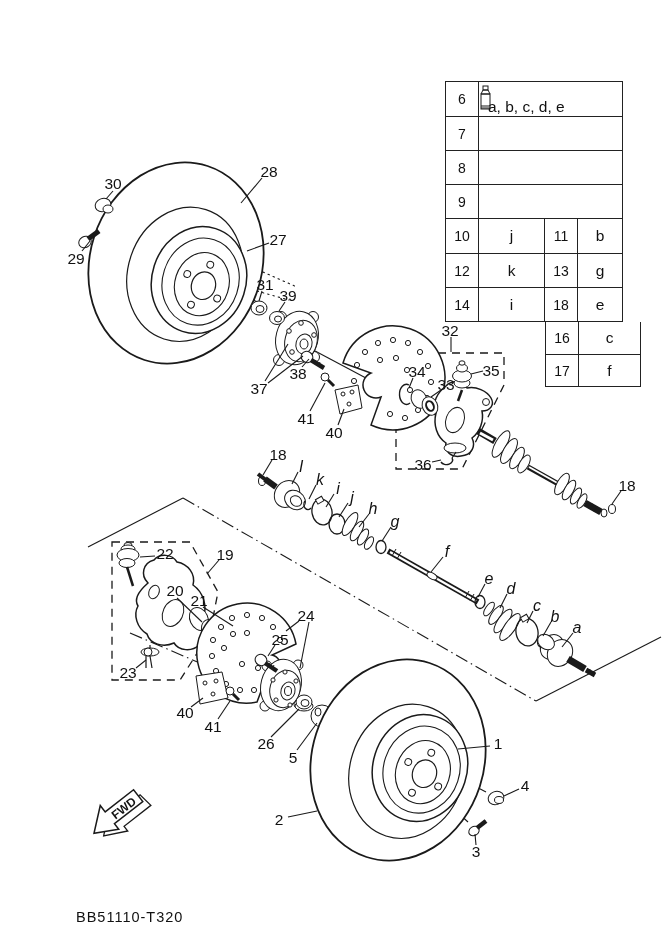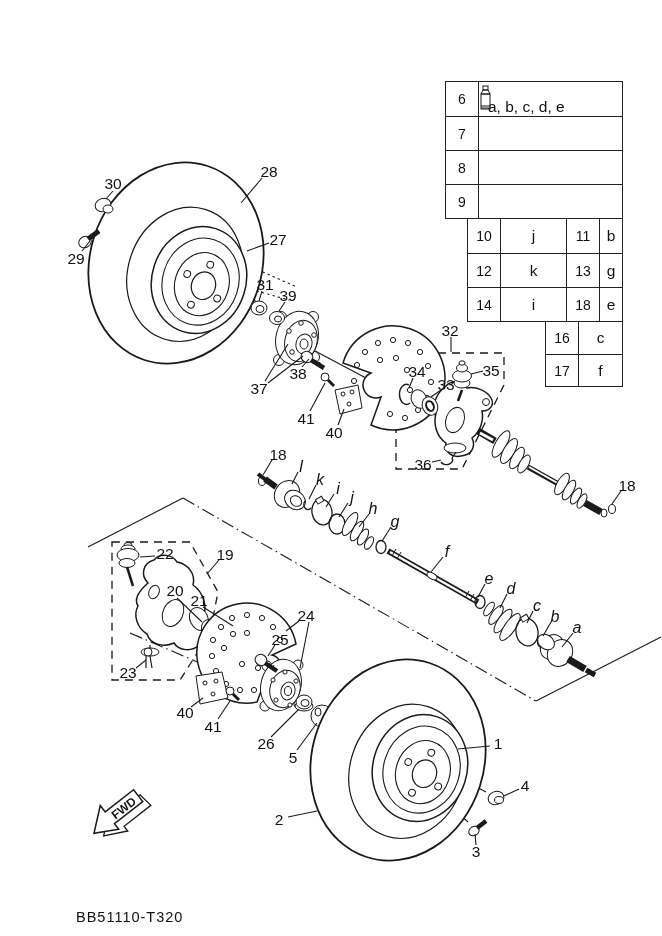--- a/index.html
+++ b/index.html
@@ -18,21 +18,21 @@
   .row + .row{border-top:1.4px solid #222;}
   .cell{box-sizing:border-box;display:flex;align-items:center;justify-content:center;}
   .cnum{width:33px;border-right:1.4px solid #222;font-size:14px;}
   .g-row{height:34px;}
   .g-letters{flex:1;justify-content:flex-start;padding-left:9px;font-size:15.5px;position:relative;align-items:flex-end;}
   .tube{position:absolute;right:4px;top:3px;}
   .p-row{height:34px;}
   .pl1{width:66px;font-size:15.5px;border-right:1.4px solid #222;}
   .pn2{width:33px;border-right:1.4px solid #222;font-size:14px;}
   .pl2{flex:1;font-size:15.5px;}
-  #sec-c{width:78px;margin-left:100px;border-top:none;}
+  #sec-c{width:96px;margin-left:100px;border-top:none;}
   .s-row{height:32px;}
   .sl{flex:1;font-size:15.5px;}
 
   #code-label{position:absolute;left:76px;top:877px;font-size:14.5px;letter-spacing:1px;
               font-family:"Liberation Sans",sans-serif;color:#111;margin-top:32px;}
 </style>
 </head>
 <body>
 
 <div id="page">
@@ -483,21 +483,21 @@
         <div class="cell cnum">7</div>
       </div>
       <div class="row g-row">
         <div class="cell cnum">8</div>
       </div>
       <div class="row g-row">
         <div class="cell cnum">9</div>
       </div>
     </div>
 
-    <div class="sec" style="border-top:none;margin-left:22px;">
+    <div class="sec" style="border-top:none;">
       <div class="row p-row">
         <div class="cell cnum">10</div>
         <div class="cell pl1">j</div>
         <div class="cell pn2">11</div>
         <div class="cell pl2">b</div>
       </div>
       <div class="row p-row">
         <div class="cell cnum">12</div>
         <div class="cell pl1">k</div>
         <div class="cell pn2">13</div>

